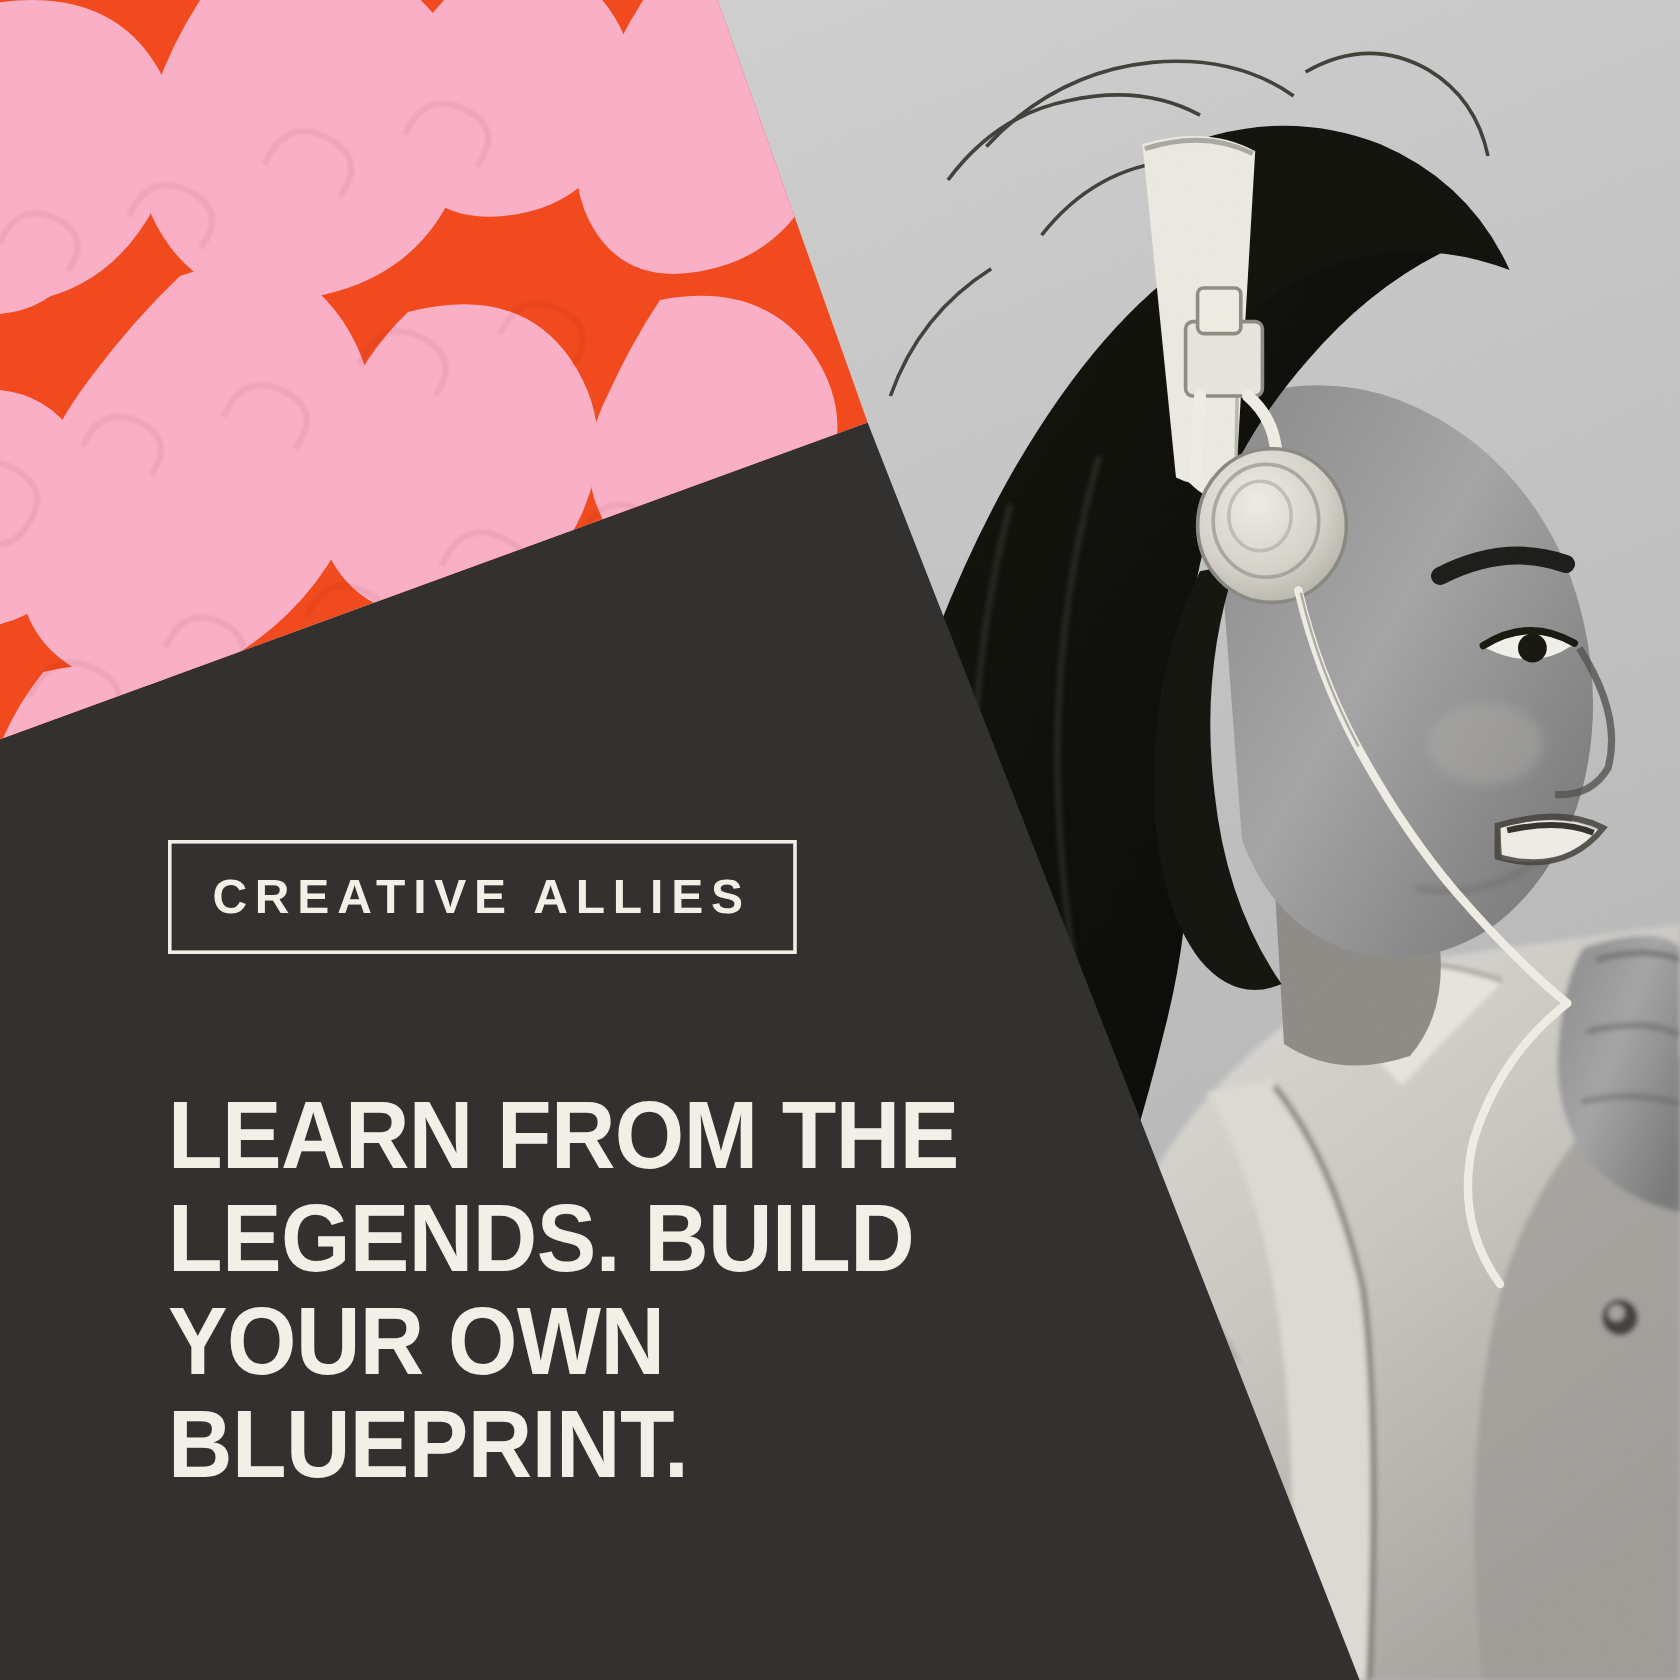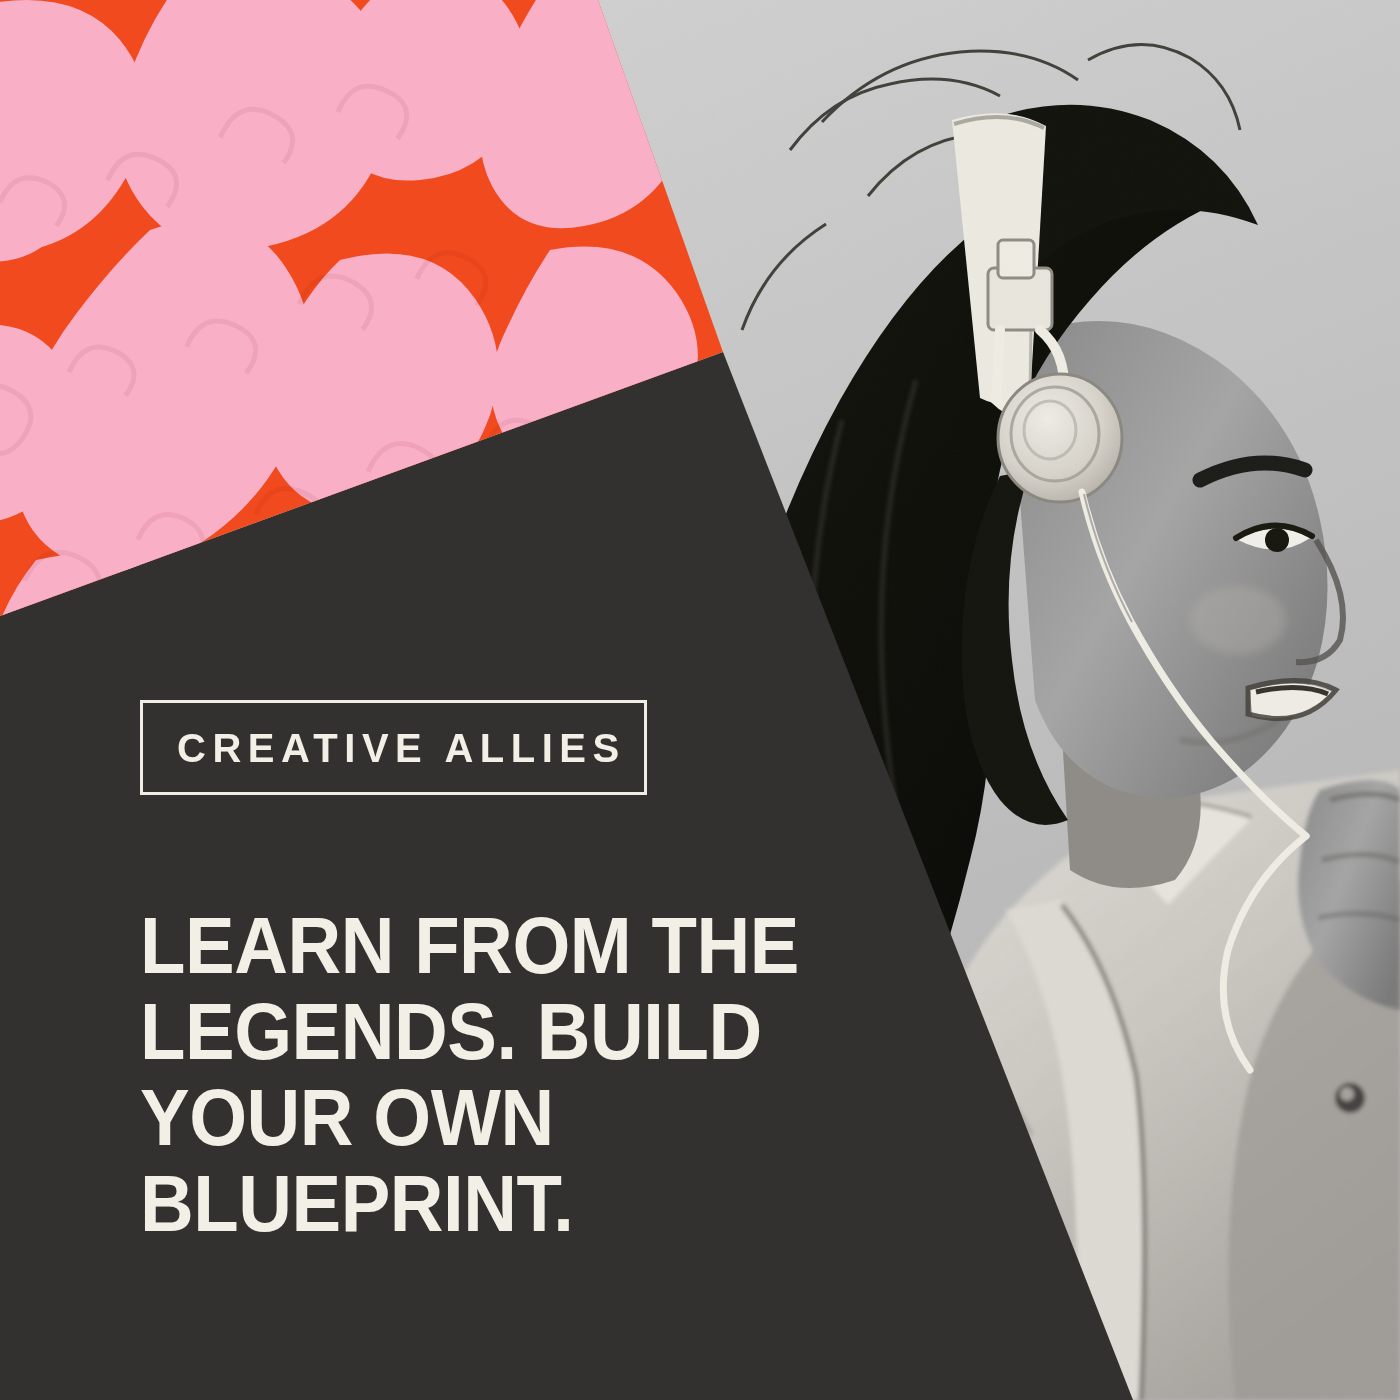--- a/index.html
+++ b/index.html
@@ -38,21 +38,21 @@
   .content{
     position:absolute;
     left:140px;top:700px;
     width:760px;
   }
 
   .logo-box{
     display:inline-block;
     box-sizing:border-box;
     border:3px solid #f0ede4;
-    padding:25px 18px 24px 34px;
+    padding:25px 35px 24px 34px;
     margin:0 0 108px 0;
   }
   .logo-text{
     display:block;
     color:#f2efe6;
     font-family:"Liberation Sans",sans-serif;
     font-size:40px;
     font-weight:bold;
     letter-spacing:6.5px;
     line-height:1;

